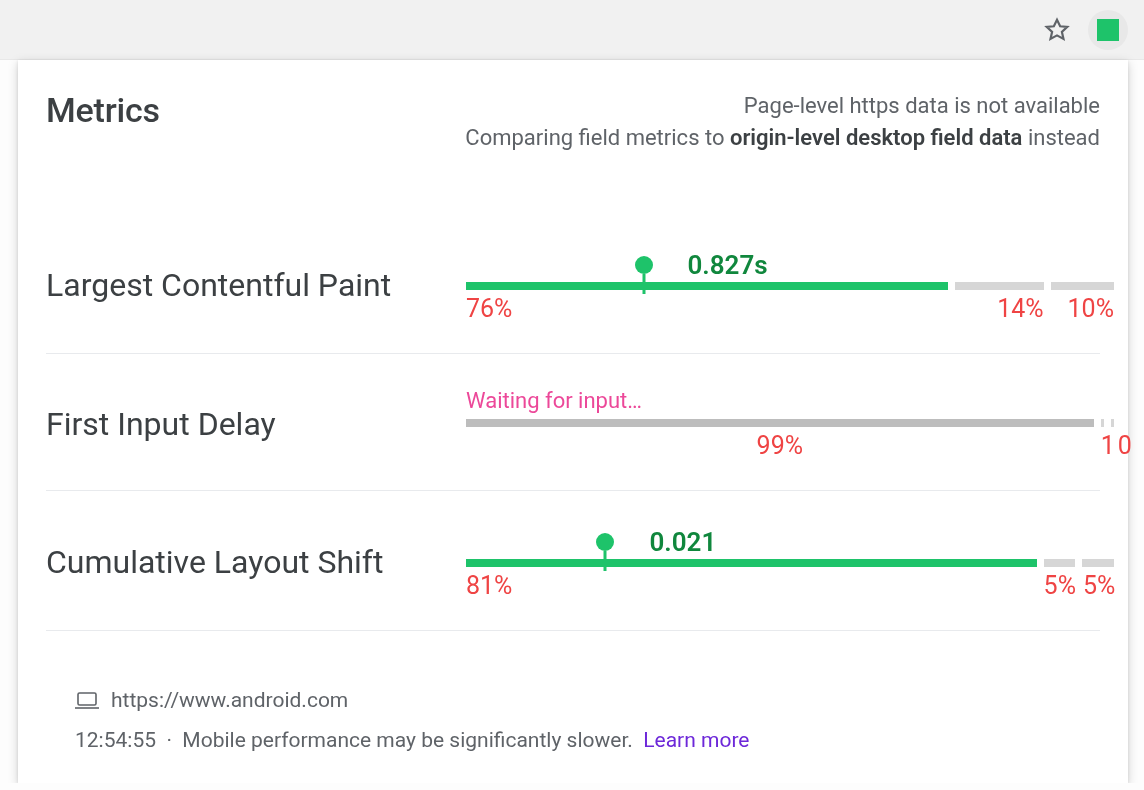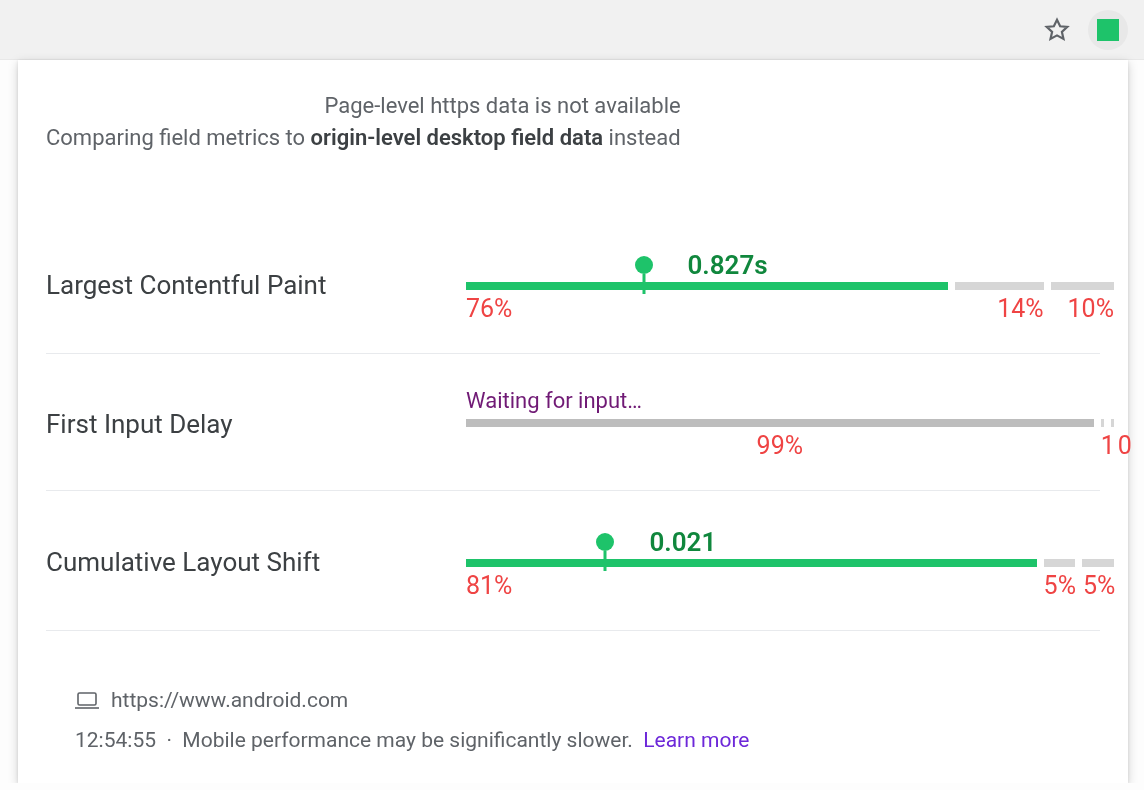--- a/index.html
+++ b/index.html
@@ -62,21 +62,21 @@
   .metric {
     display:flex;
     align-items: center;
     padding: 34px 0 30px 0;
     border-bottom: 1px solid #e8eaed;
     gap: 20px;
   }
   .metric:last-of-type { border-bottom: none; }
   .metric-name {
     width: 400px;
-    font-size: 26px;
+    font-size: 32px;
     color:#3c4043;
   }
   .metric-vis {
     flex: 1;
     position: relative;
   }
   .value-row {
     display:flex;
     align-items:center;
     height: 34px;
@@ -97,21 +97,21 @@
     transform:translateX(-50%);
   }
   .metric-value {
     font-size: 26px;
     font-weight: 600;
     margin-left: 26px;
   }
   .metric-value.good { color:#10873d; }
   .metric-wait {
     font-size: 22px;
-    color:#701a75;
+    color:#ec4899;
     margin-bottom: 6px;
   }
   .bar {
     display:flex;
     gap: 7px;
     height: 8px;
     width: 100%;
   }
   .seg {
     height: 100%;
@@ -163,20 +163,21 @@
   <span class="ext-badge">
     <span class="ext-square"></span>
   </span>
 </div>
 
 <div class="bg-letter">t</div>
 
 <div class="panel">
 
   <div class="header">
+    <div class="title">Metrics</div>
     <div class="avail">
       <div>Page-level https data is not available</div>
       <div>
         <span>Comparing field metrics to </span><b>origin-level desktop field data</b><span> instead</span>
       </div>
     </div>
   </div>
 
   <div class="metric">
     <div class="metric-name">Largest Contentful Paint</div>

